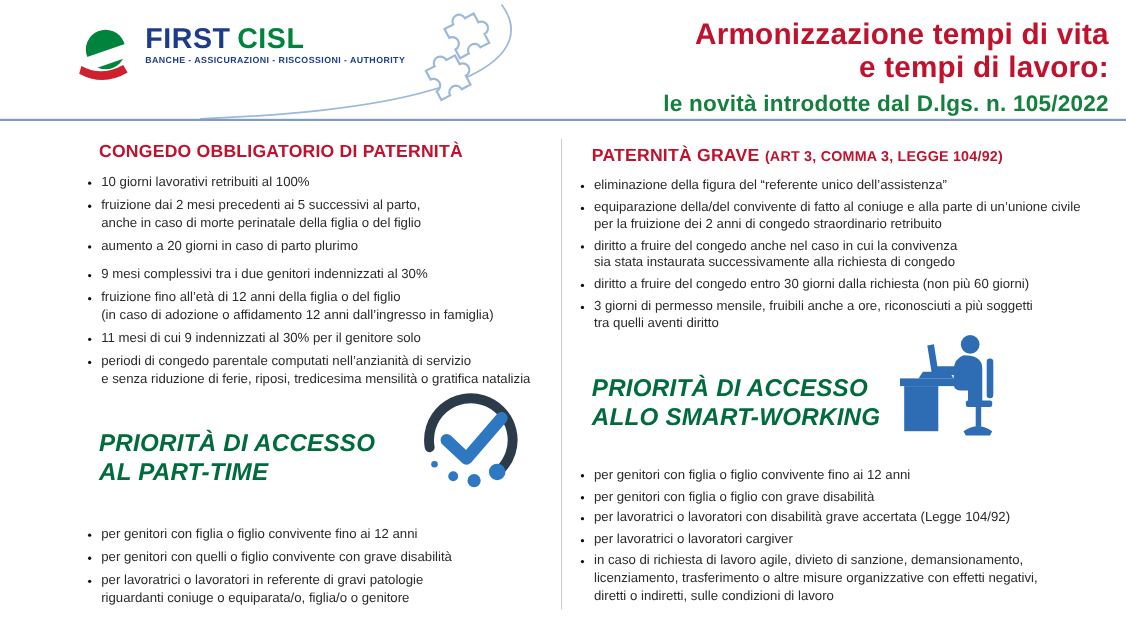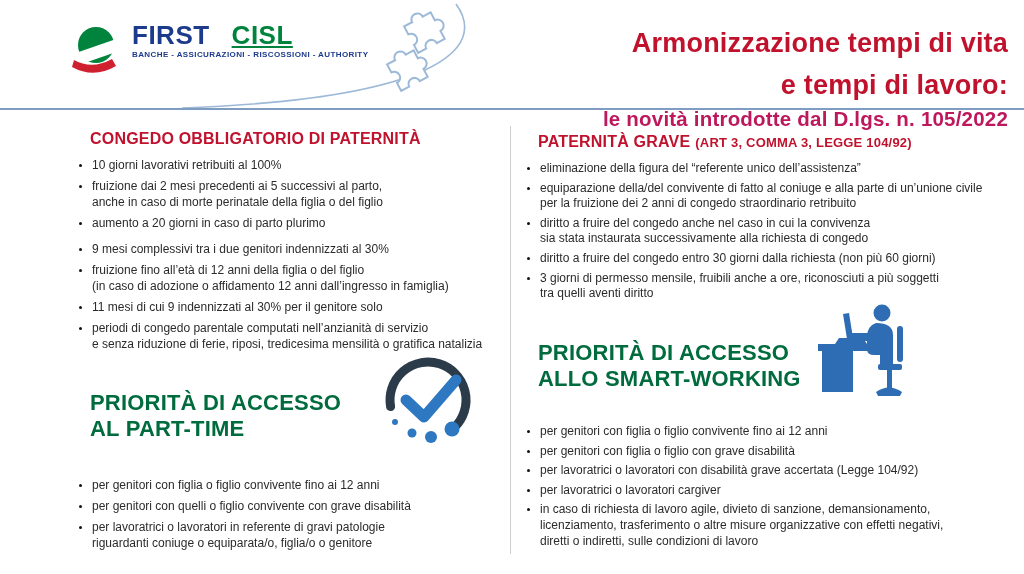--- a/index.html
+++ b/index.html
@@ -5,35 +5,35 @@
   html,body { margin:0; padding:0; background:#e8e8e8; }
   .frame {
     position:relative; width:1024px; height:574px; background:#ffffff;
     font-family:"Liberation Sans", sans-serif; overflow:hidden; margin:0 auto;
   }
   
   .logo { position:absolute; left:70px; top:22px; display:flex; align-items:flex-start; }
   .logo-text { margin-left:10px; }
   .logo-name { font-size:26px; font-weight:bold; letter-spacing:.5px; line-height:1; }
   .logo-name .first { color:#1d3b8c; }
-  .logo-name .cisl  { color:#00843d; margin-left:22px;text-decoration:underline; }
+  .logo-name .cisl  { color:#00843d; margin-left:6px; }
   .logo-tagline { font-size:9.5px; font-weight:bold; color:#1d3b8c; margin-top:3px; }
   .logo-subline { font-size:8px;  font-weight:bold; color:#1d3b8c; letter-spacing:.4px; margin-top:2px; }
   .puzzle { position:absolute; left:362px; top:4px; }
   .swoosh { position:absolute; left:180px; top:0; pointer-events:none; }
   .hrule  { position:absolute; left:0; top:108px; width:1024px; height:2px; background:#7e9dc1; }
   .title-block { position:absolute; left:520px; top:16px; width:488px; text-align:right; }
-  .title-red   { color:#c0122d; font-weight:bold; font-size:27px; line-height:1.12; letter-spacing:.2px;margin-top:12px; }
-  .title-green { color:#be185d; font-weight:bold; font-size:20.5px; margin-top:7px; letter-spacing:.2px; }
+  .title-red   { color:#c0122d; font-weight:bold; font-size:27px; line-height:1.12; letter-spacing:.2px; }
+  .title-green { color:#15803d; font-weight:bold; font-size:20.5px; margin-top:7px; letter-spacing:.2px; }
   
   .vdiv { position:absolute; left:510px; top:126px; width:1px; height:428px; background:#cfcfcf; }
   .sec { position:absolute; }
   .red-h { color:#c0122d; font-weight:bold; font-size:16px; letter-spacing:.2px; margin:0 0 0 15px; }
   .red-h .sub { font-size:13px; margin-left:5px; }
-  .green-h { color:#006b3d; font-weight:bold; font-size:22px; line-height:1.18; letter-spacing:.2px; margin:0; }
+  .green-h { color:#006b3d; font-weight:bold; font-size:22px; line-height:1.18; letter-spacing:.2px; margin:0;font-style:italic; }
   ul.bul { list-style:disc; margin:10px 0 0; padding-left:17px; }
   ul.bul li {
     font-size:12px; line-height:1.33; color:#2b2b2b;
     margin-bottom:5px; white-space:pre-line;
   }
   ul.bul li::marker { color:#111; font-size:10px; }
   .right ul.bul li { font-size:12px; margin-bottom:4px; line-height:1.3; }
   .icon-abs { position:absolute; }
 </style>
 </head>

